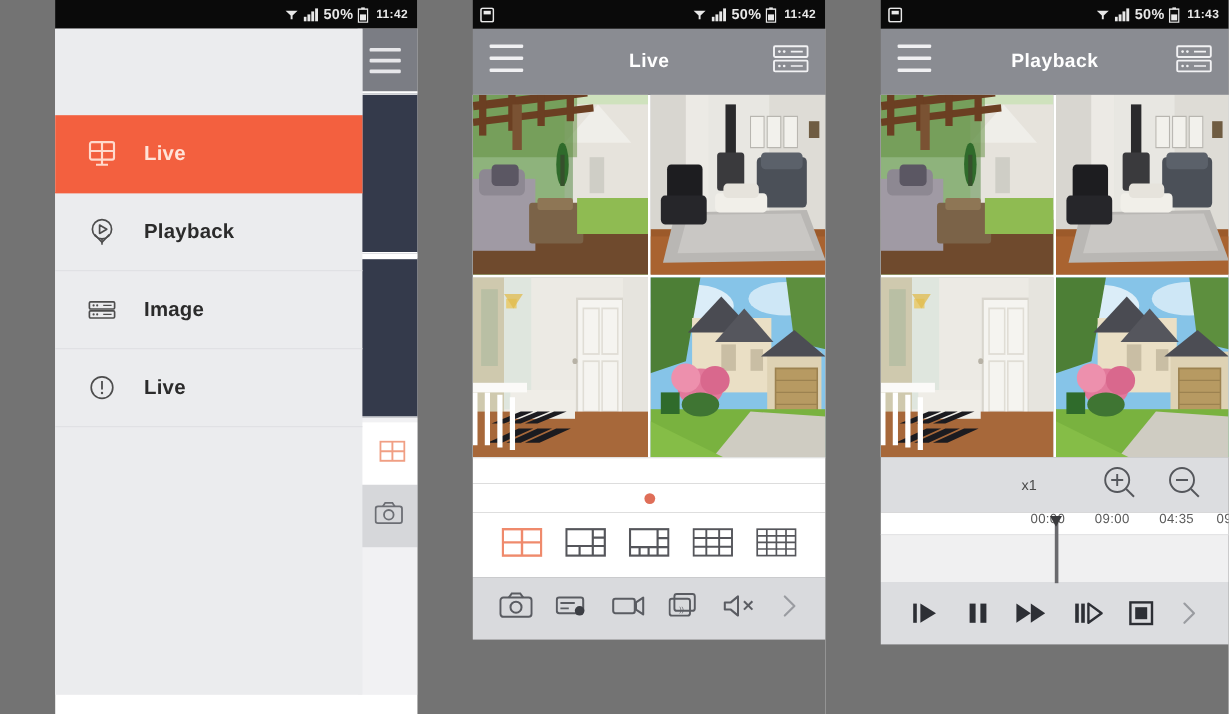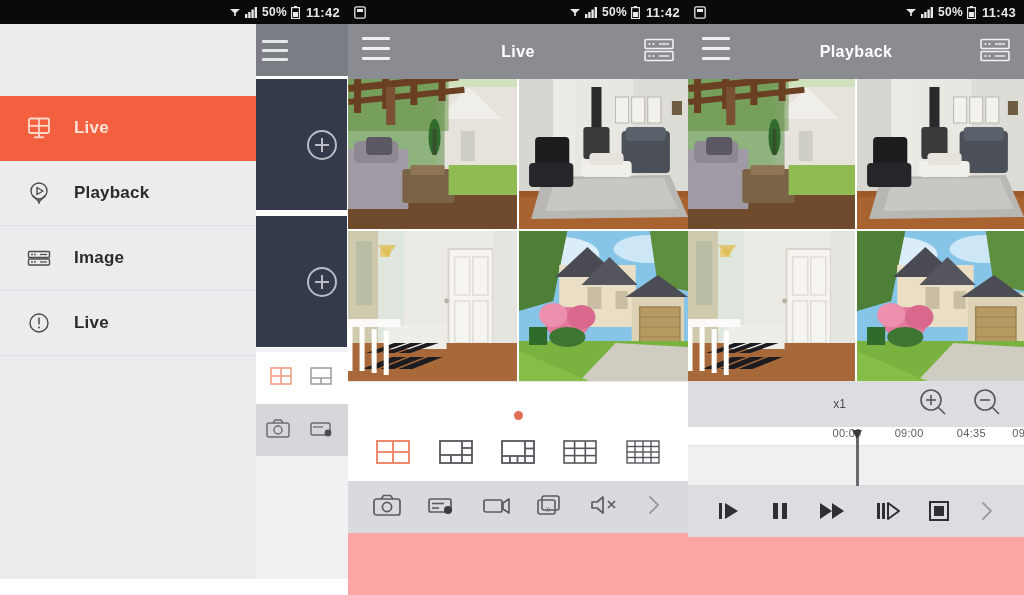--- a/index.html
+++ b/index.html
@@ -5,35 +5,35 @@
   * { box-sizing: border-box; margin: 0; padding: 0; }
   html, body {
     width: 1024px; height: 595px;
     background: #ffffff;
     font-family: "Liberation Sans", sans-serif;
     overflow: hidden;
   }
   .stage { position: relative; width: 1024px; height: 595px; background: #fff; display: flex; }
 
   
-  .panel { position: relative; height: 595px; overflow: hidden; background: #fca5a5; }
+  .panel { position: relative; height: 595px; overflow: hidden; background: #737373; padding-left: 46px; }
   .panel-1 { width: 348px; }
   .panel-2 { width: 340px; }
   .panel-3 { width: 336px; }
 
   .statusbar {
     height: 24px; background: #0a0a0a; color: #e8e8e8;
     display: flex; align-items: center; justify-content: flex-end;
     padding: 0 8px 0 6px; font-size: 12px; letter-spacing: .3px;
     font-family: "Liberation Sans", sans-serif;
   }
   .sb-left { flex: 1; display: flex; align-items: center; }
   .sb-right { display: flex; align-items: center; gap: 4px; }
   .sb-pct { font-size: 12px; font-weight: 700; }
-  .sb-time { font-size: 13px; font-weight: 700; margin-left: 2px; }
+  .sb-time { font-size: 10px; font-weight: 700; margin-left: 2px; }
   .ic { display: inline-block; line-height: 0; }
 
   
   .p1-body { position: relative; width: 348px; height: 571px; background: #ffffff; }
   .p1-behind {
     position: absolute; left: 252px; top: 0; width: 96px; height: 555px;
     background: #f1f1f3; overflow: hidden;
   }
   .behind-header { height: 52px; background: #7b7d84; position: relative; }
   .behind-ham { position: absolute; left: 10px; top: 16px; width: 26px; }
@@ -105,21 +105,21 @@
   .toolbar-row {
     height: 52px; background:#d9dadd; display:flex; align-items:center;
     justify-content: space-around; padding: 0 12px;
   }
 
   
   .zoom-row {
     height: 46px; background:#dcdde0; display:flex; align-items:center;
     justify-content: flex-end; gap: 24px; padding-right: 22px;
   }
-  .speed-label { font-size: 12px; color:#4a4a4a; margin-right: 48px; }
+  .speed-label { font-size: 12px; color:#4a4a4a; margin-right: 30px; }
   .pb-date {
     text-align:center; color:#ef5a36; font-size: 14px; letter-spacing: .5px;
     padding: 9px 0 3px; background:#fff;
     font-family: "Liberation Sans", sans-serif;
   }
   .pb-ticks {
     position: relative; height: 18px; background: #fff;
     display:flex; align-items:flex-start;
   }
   .pb-ticks .tk {

